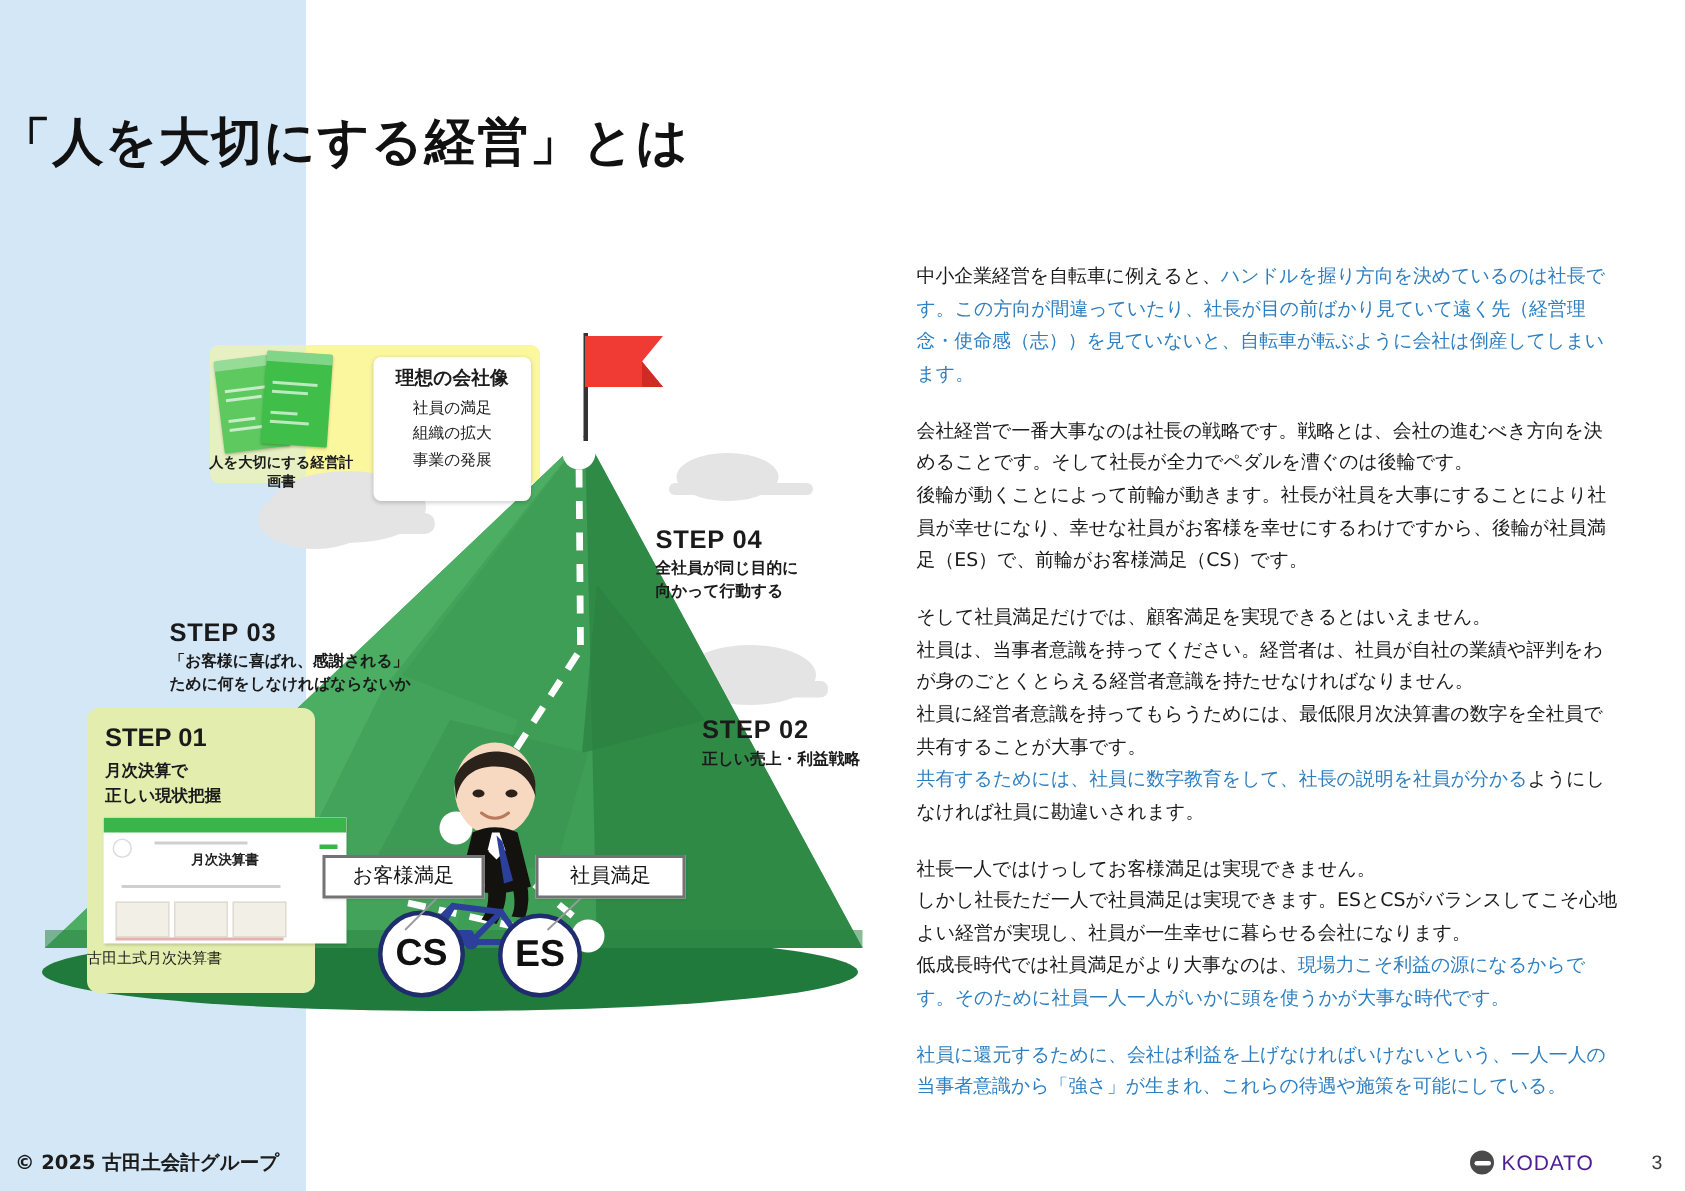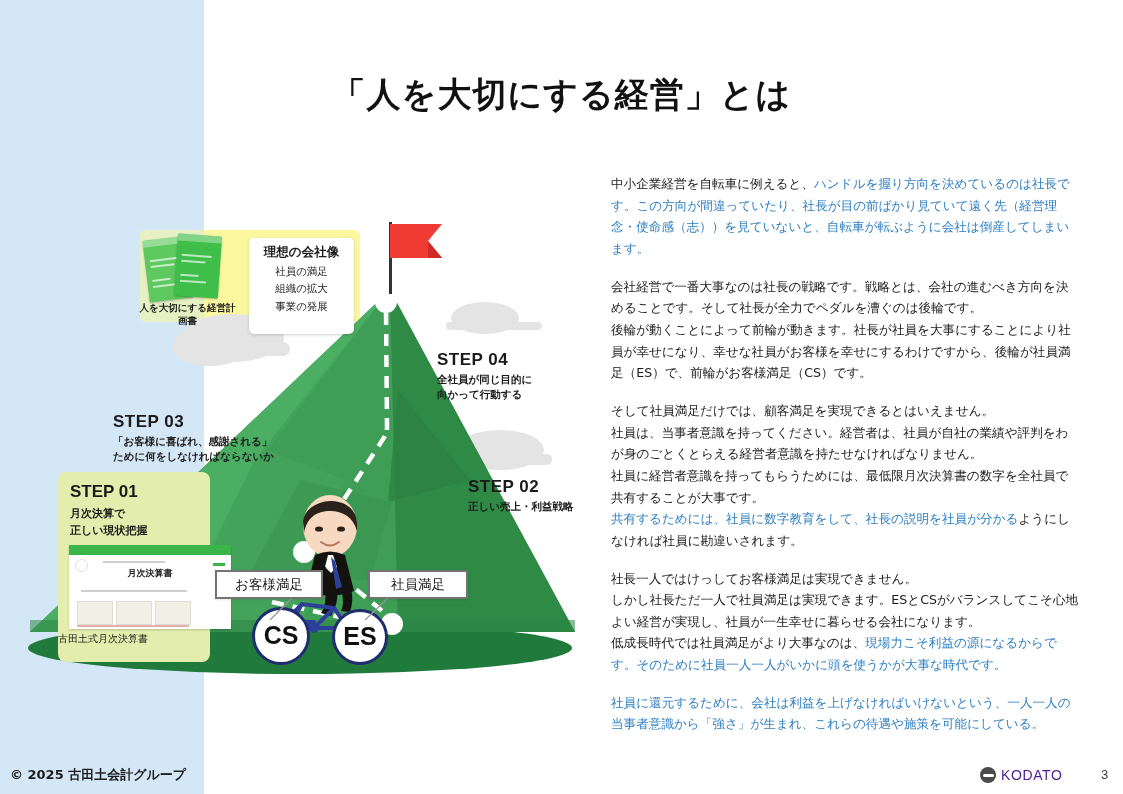--- a/index.html
+++ b/index.html
@@ -10,21 +10,21 @@
     overflow:hidden;position:relative;
   }
   
   #blue-panel{
     position:absolute;left:0;top:0;width:204px;height:794px;
     background:#d4e7f6;
   }
   
   #page-title{
     position:absolute;left:0;top:72px;width:1123px;
-    text-align:center;
+    text-align:left;
     font-size:34px;font-weight:bold;color:#111111;
     letter-spacing:1px;
     font-family:"DejaVu Sans","Liberation Sans",sans-serif;
   }
   
   #diagram{
     position:absolute;left:0;top:150px;width:600px;height:540px;
   }
   
   .yellow-band{
@@ -106,21 +106,21 @@
   }
   
   .callout{
     position:absolute;background:#ffffff;border:2px solid #737373;
     height:25px;line-height:25px;text-align:center;
     font-size:13.5px;color:#151515;
     font-family:"DejaVu Sans","Liberation Sans",sans-serif;
     box-shadow:0 1px 2px rgba(0,0,0,.10);
   }
   #callout-cs{left:215px;top:420px;width:104px;}
-  #callout-es{left:368px;top:420px;width:96px;}
+  #callout-es{left:357px;top:420px;width:96px;}
   
   .wheel{
     position:absolute;border-radius:50%;background:#ffffff;border:3px solid #1f2c6e;
     text-align:center;font-weight:bold;color:#101010;
     font-family:"Liberation Sans","DejaVu Sans",sans-serif;
   }
   #wheel-cs{left:252px;top:457px;width:52px;height:52px;line-height:50px;font-size:25px;}
   #wheel-es{left:332px;top:459px;width:50px;height:50px;line-height:48px;font-size:25px;}
   
   #rider{position:absolute;left:291px;top:343px;width:78px;height:130px;}

